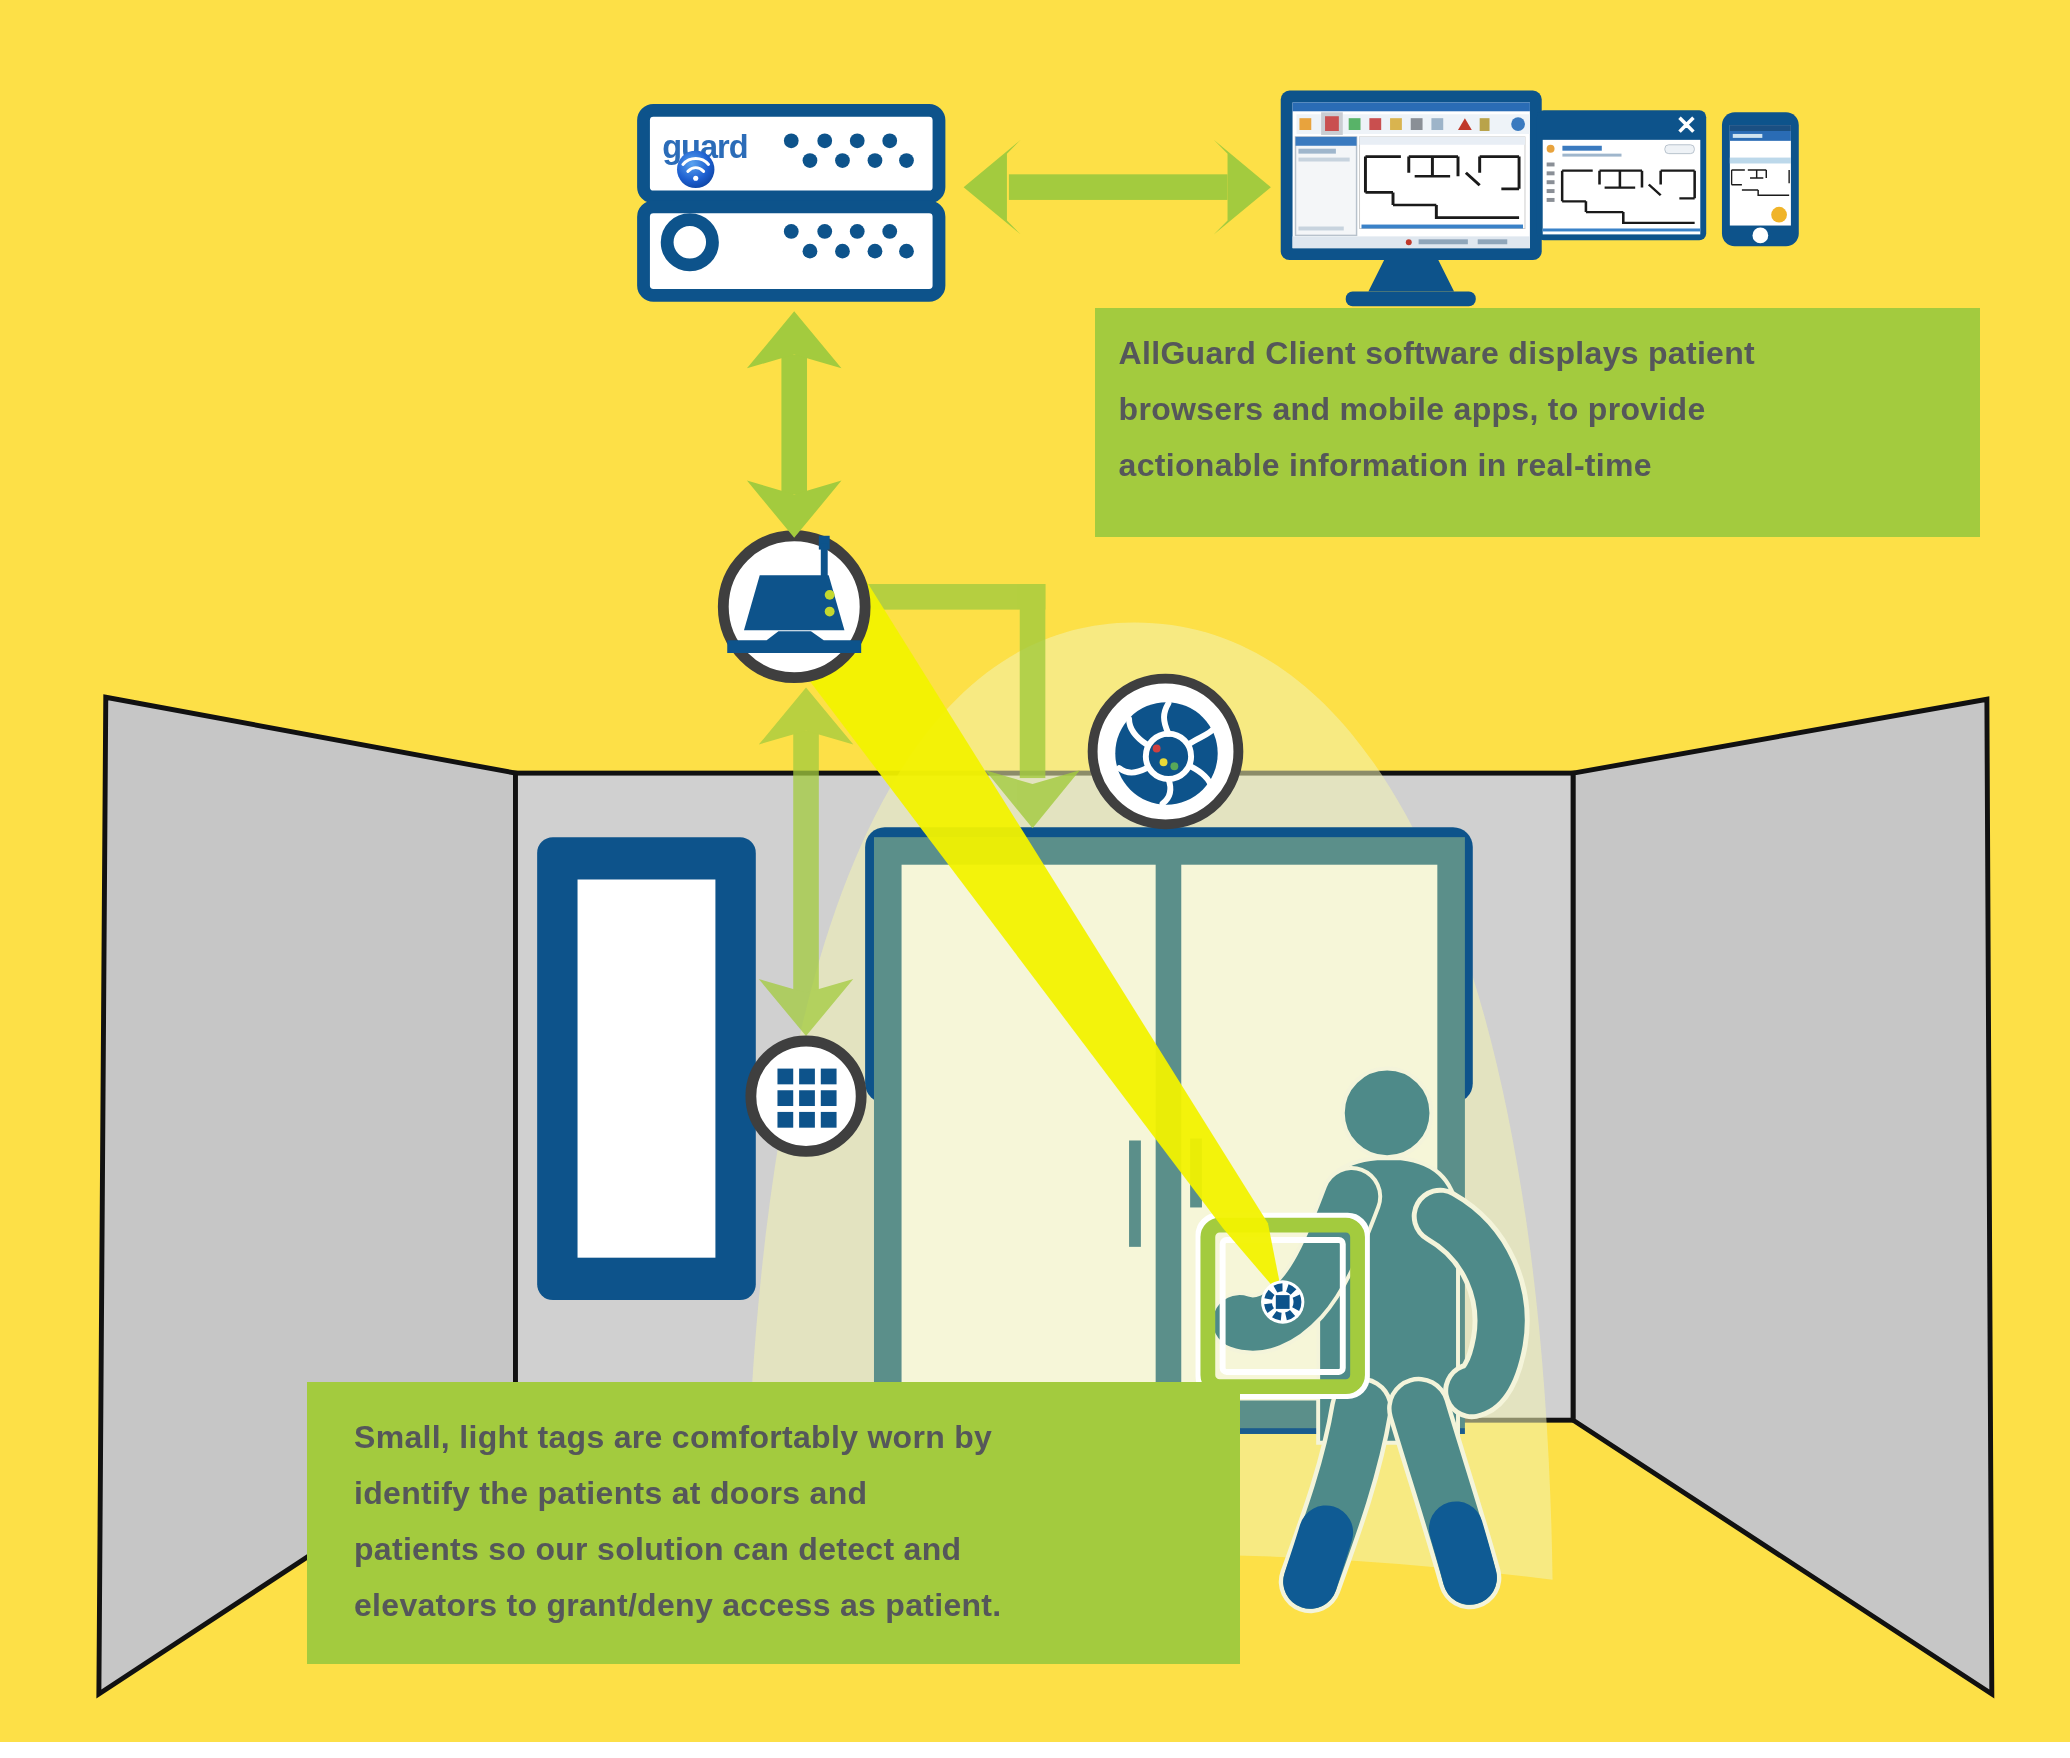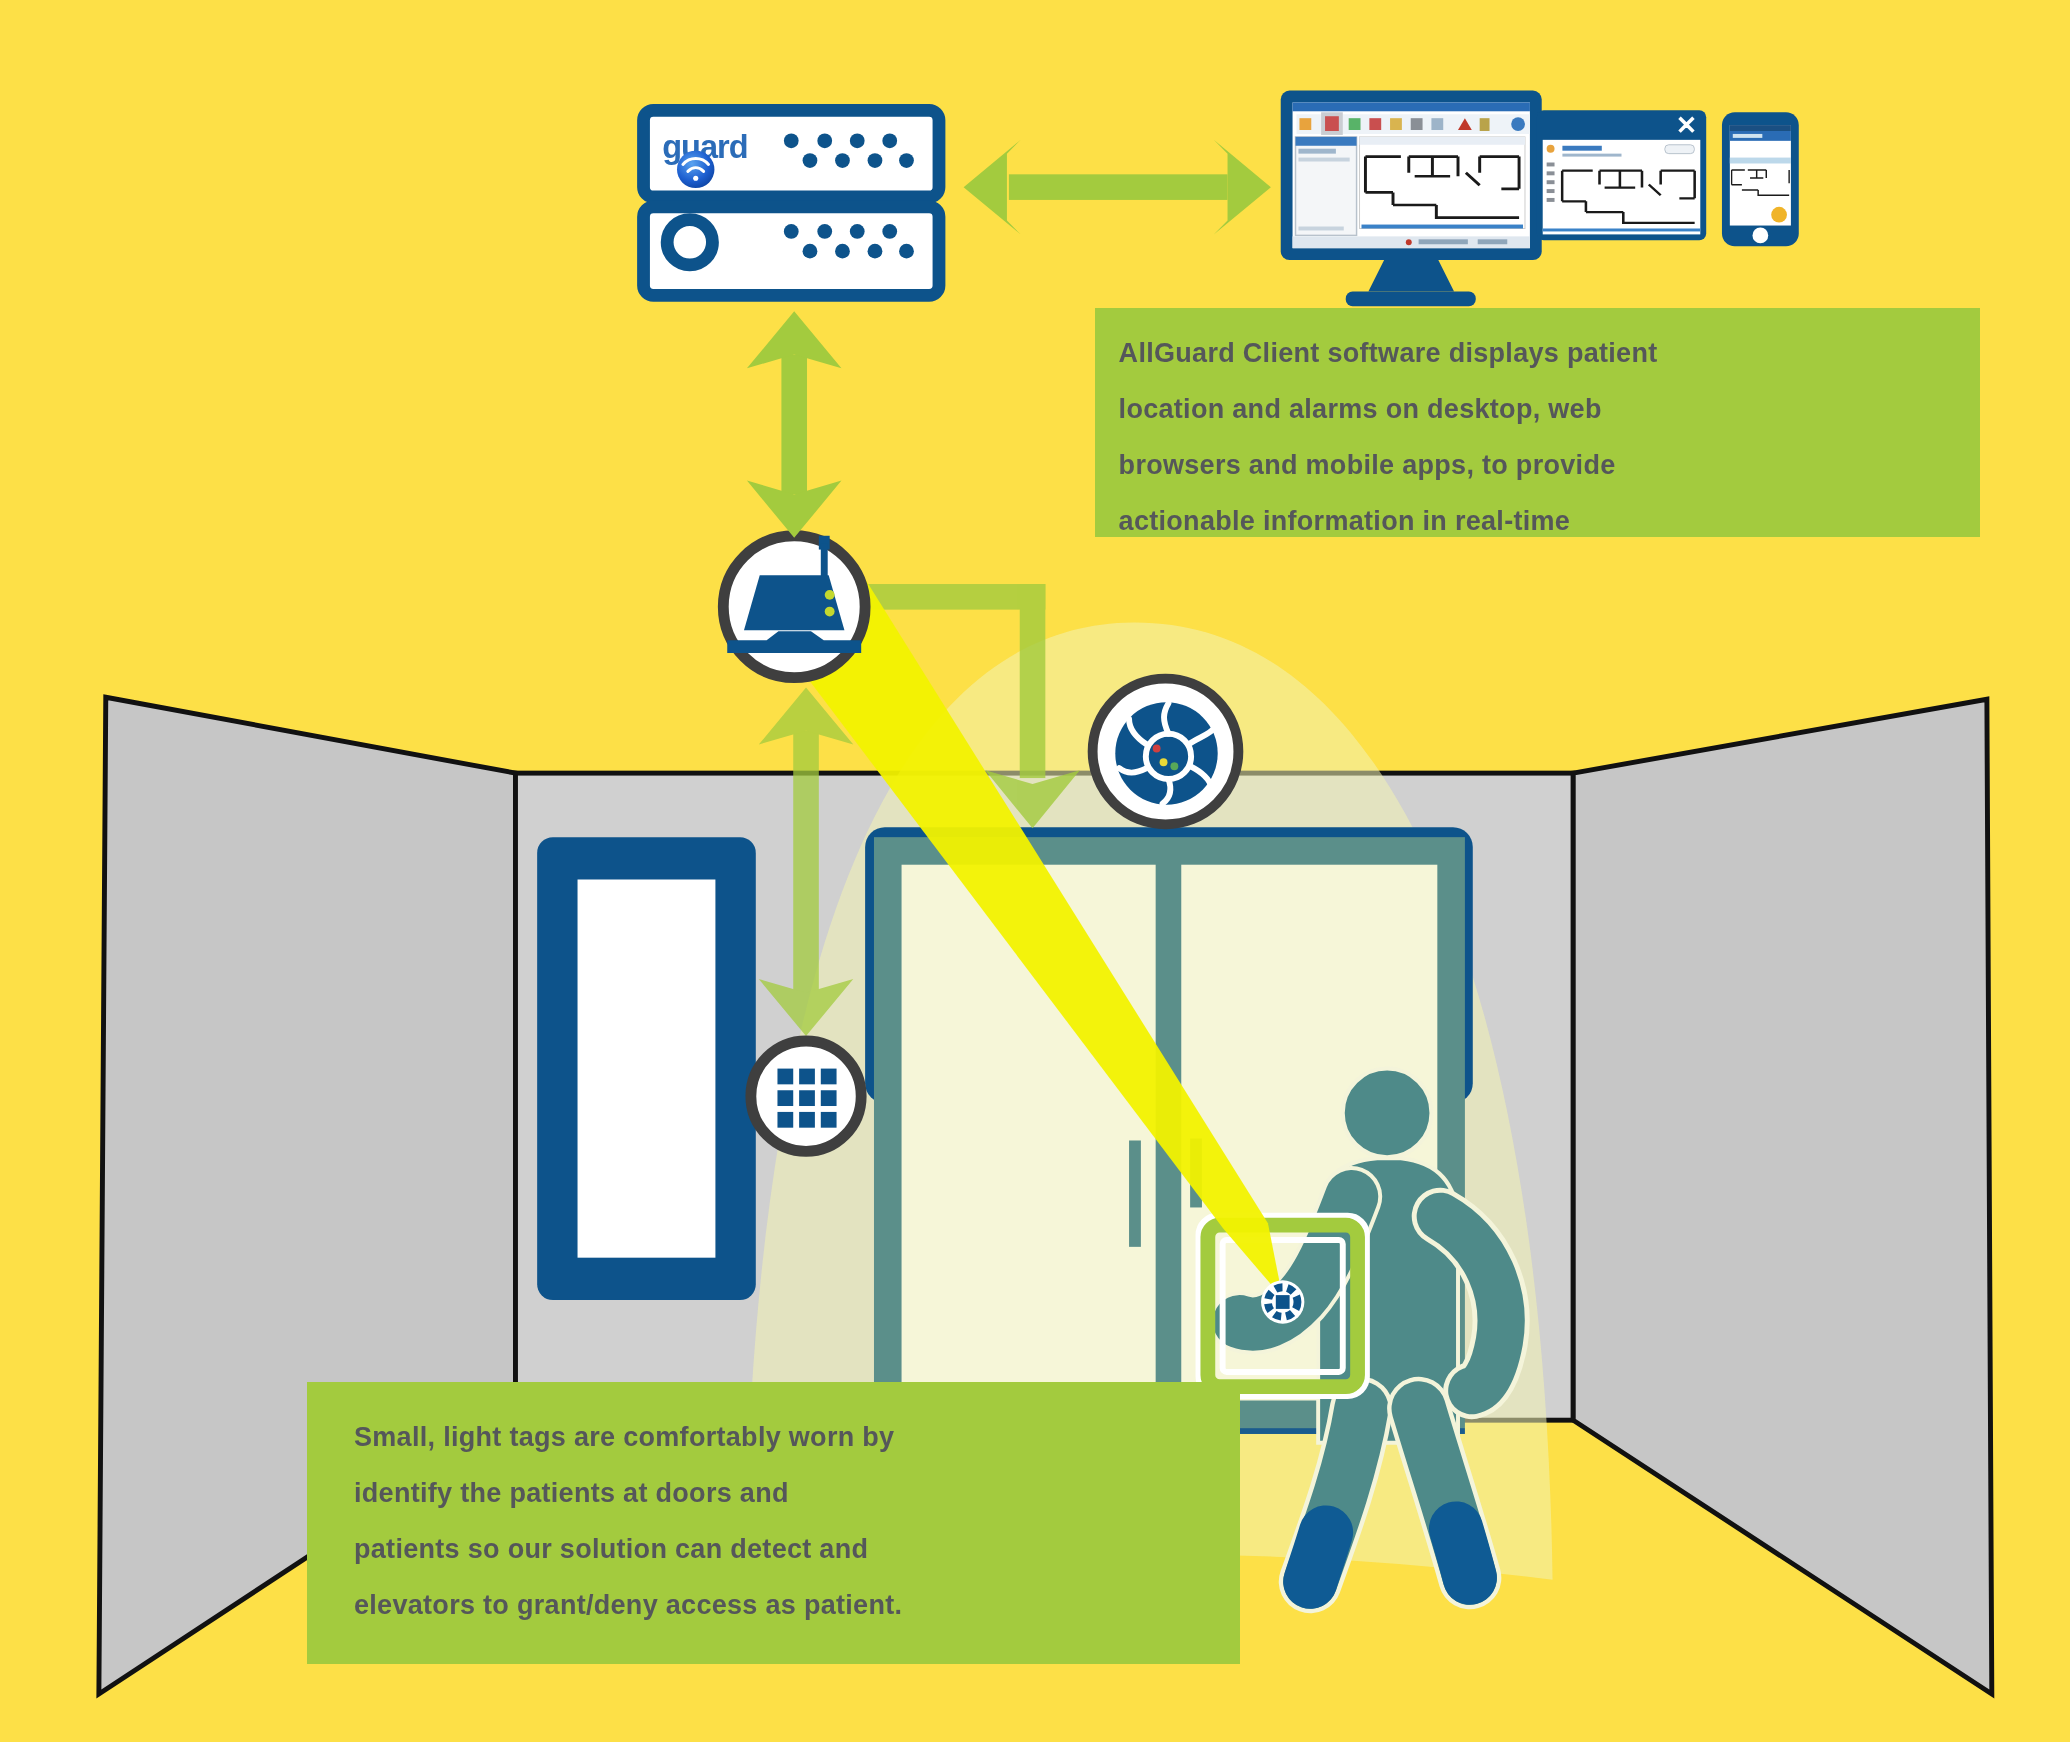--- a/index.html
+++ b/index.html
@@ -1,20 +1,20 @@
 <!DOCTYPE html>
 <html style="--accent_green: #a3cb3e; --dark_blue: #0d538b; --person_teal: #4e8a89; --door_teal: #5b8f8a; --beam_yellow: #f2f200; --glow_yellow: #f2f2b2; --side_wall_gray: #c6c6c6; --back_wall_gray: #d0d0d0; --text_gray: #55575a; --circle_outline: #3f3f3f; --logo_blue: #2b6cb8; --fab_orange: #f0b429;"><head>
 <meta charset="utf-8">
 <style>
   html,body{margin:0;padding:0;background:#fff}
   #stage{position:relative;width:2071px;height:1742px;background:#fde047;overflow:hidden;
          font-family:Liberation Sans, sans-serif}
   #scene{position:absolute;left:0;top:0}
   .callout{position:absolute;background:var(--accent_green,#a3cb3e);color:var(--text_gray,#55575a);
-           font-weight:bold;font-size:27px;line-height:56px;letter-spacing:0.3px;box-sizing:border-box}
+           font-weight:bold;font-size:32px;line-height:56px;letter-spacing:0.3px;box-sizing:border-box}
   #callout-top{left:1095px;top:308px;width:885px;height:229px;padding:16.7px 0 0 23.6px}
   #callout-bottom{left:307px;top:1382px;width:933px;height:282px;padding:26.6px 0 0 47px}
 </style>
 </head>
 <body>
 
 <div id="stage">
 
 <svg id="scene" width="2071" height="1758" viewBox="0 0 2102 1785">
   <defs>
@@ -252,21 +252,20 @@
     <svg x="1757" y="168" width="60" height="34" viewBox="0 0 160 90" preserveAspectRatio="none">
       <path d="M2 12 H38 M46 12 H96 M96 12 V34 M70 12 V34 M2 12 V52 M2 52 H30 M30 66 H74 M74 66 V80 H120 M120 80 H158 M158 12 V48 M52 34 H88" stroke="#1a1a1a" stroke-width="4" fill="none"></path>
     </svg>
     <circle cx="1806" cy="218" r="8" fill="#f0b429"></circle>
     <circle cx="1787" cy="239" r="8" fill="#ffffff"></circle>
   </g>
 </svg>
 
 <div id="callout-top" class="callout">
   <div>AllGuard Client software displays patient</div>
-  <div>location and alarms on desktop, web</div>
   <div>browsers and mobile apps, to provide</div>
   <div>actionable information in real-time</div>
 </div>
 
 <div id="callout-bottom" class="callout">
   <div>Small, light tags are comfortably worn by</div>
   <div>identify the patients at doors and</div>
   <div>patients so our solution can detect and</div>
   <div>elevators to grant/deny access as patient.</div>
 </div>

